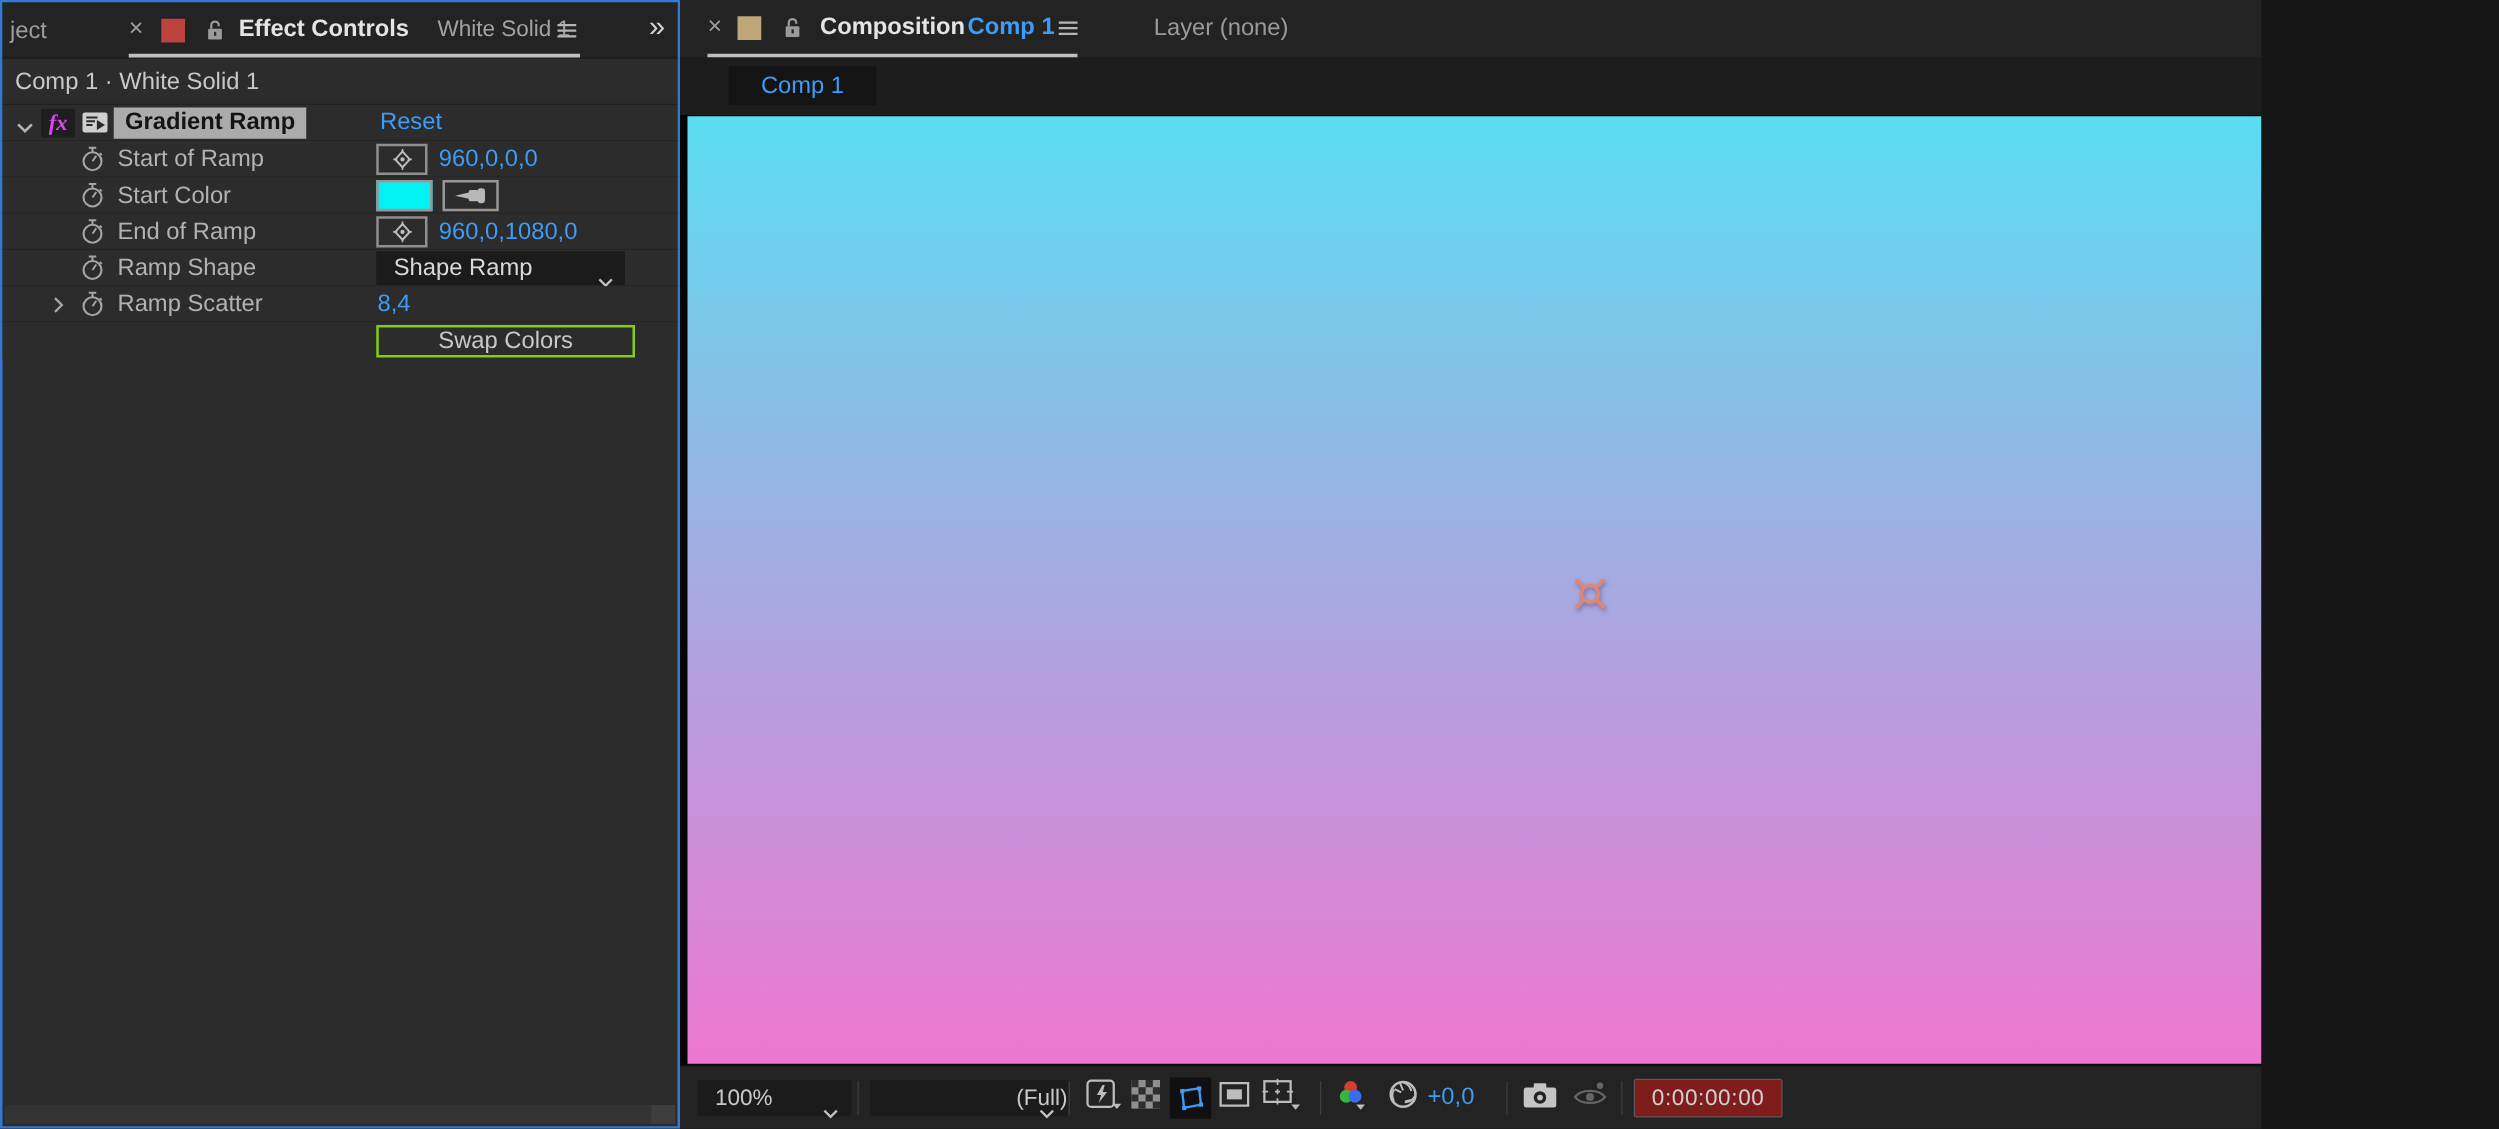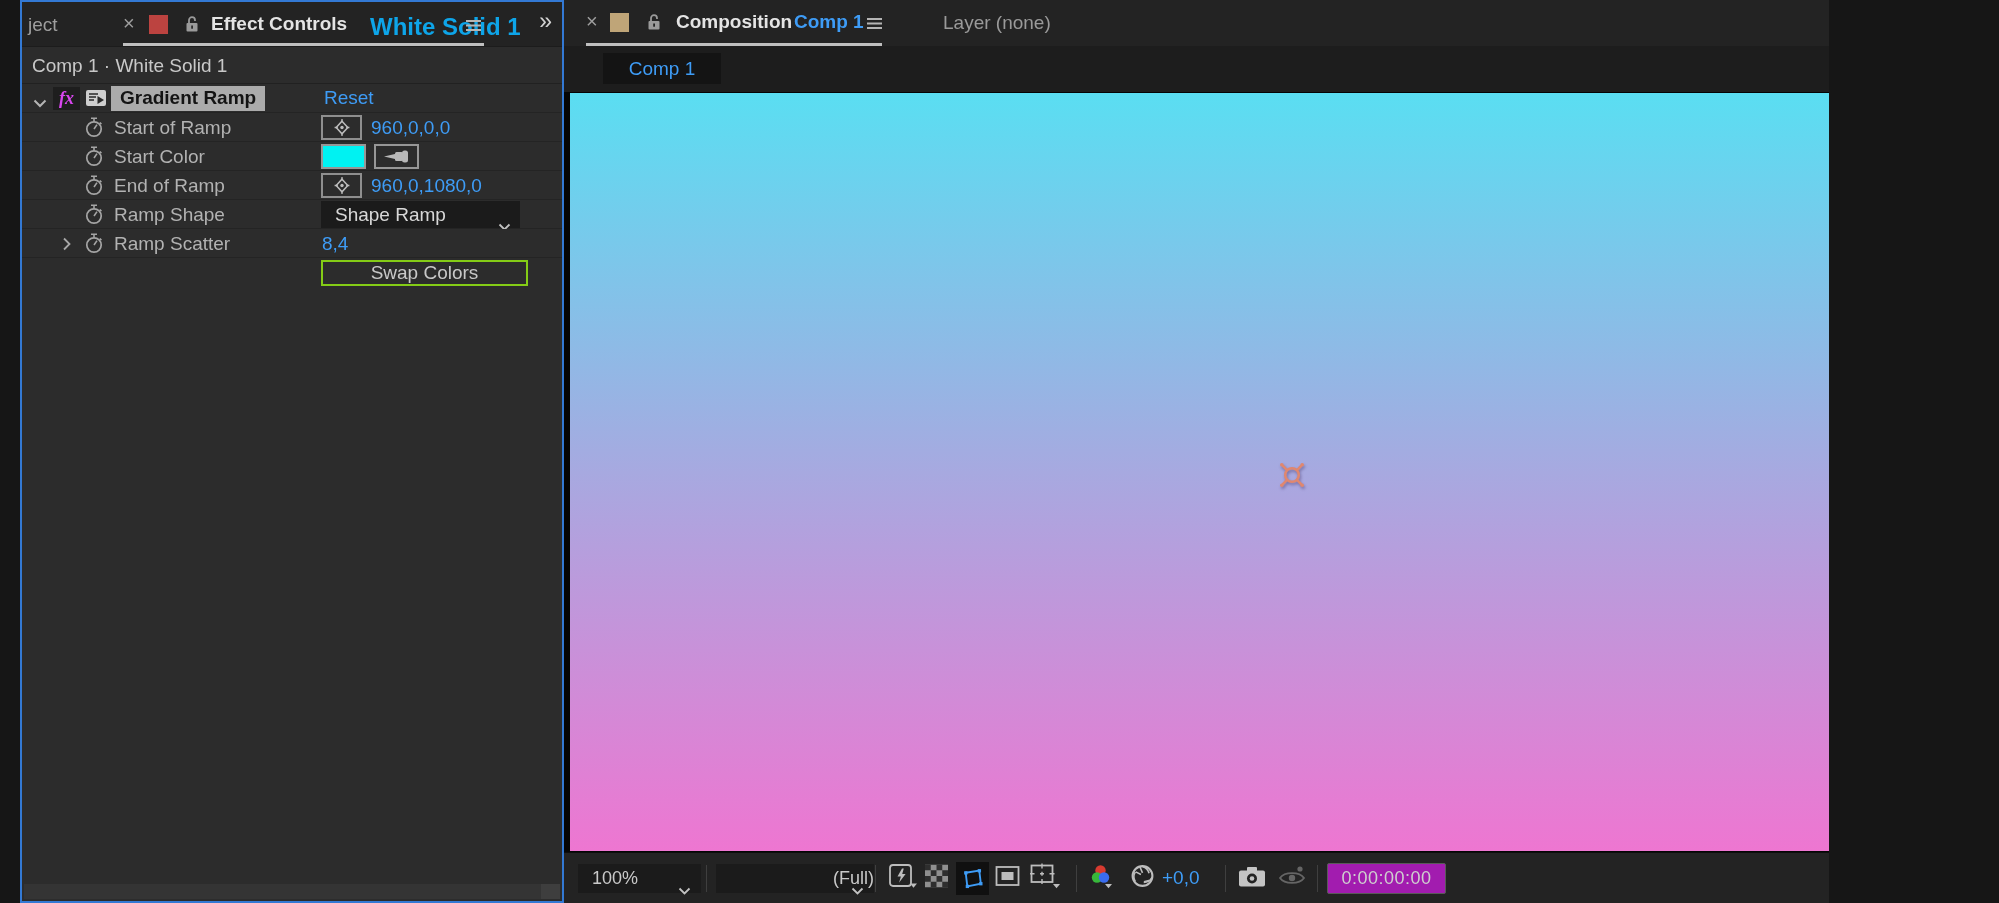--- a/index.html
+++ b/index.html
@@ -1,29 +1,29 @@
 <!DOCTYPE html>
 <html><head>
 <meta charset="utf-8">
 <style>
   * { margin:0; padding:0; box-sizing:border-box; }
   html,body { width:1999px; height:903px; background:#161616; overflow:hidden;
               font-family:"Liberation Sans", sans-serif; }
-  #app { position:relative; width:1809px; height:903px; background:#1d1d1d;margin-left:20px; }
+  #app { position:relative; width:1809px; height:903px; background:#1d1d1d; }
 
   
   .fx-panel { position:absolute; left:0; top:0; width:544px; height:903px;
               background:#2c2c2c; border:2px solid #3379d4; }
   .fx-tabbar { position:relative; height:45px; background:#232323; border-bottom:1px solid #1c1c1c; }
   .prev-tab { position:absolute; left:6px; top:12px; font-size:19px; color:#9e9e9e; }
   .fx-close { position:absolute; left:101px; top:10px; font-size:20px; color:#9e9e9e; }
   .fx-swatch-red { position:absolute; left:127px; top:13px; width:19px; height:19px; background:#bc4340; }
   .fx-lock { position:absolute; left:162px; top:13px; }
   .fx-title { position:absolute; left:189px; top:11px; font-size:19px; font-weight:bold; color:#e4e4e4; }
-  .fx-target { position:absolute; left:348px; top:11px; font-size:24px; font-weight:bold; color:#0ea5e9; }
+  .fx-target { position:absolute; left:348px; top:11px; font-size:18px; font-weight:normal; color:#a3a3a3; }
   .fx-menu { position:absolute; left:443px; top:16px; }
   .fx-underline { position:absolute; left:101px; bottom:0; width:361px; height:3px; background:#bfbfbf; }
   .fx-overflow { position:absolute; right:12px; top:6px; font-size:23px; color:#d2d2d2; letter-spacing:-2px; }
   .fx-breadcrumb { height:37px; line-height:37px; padding-left:10px; font-size:19px;
                    color:#c8c8c8; background:#2c2c2c; border-bottom:1px solid #212121; }
 
   .row { position:relative; height:29px; border-bottom:1px solid #242424; background:#2c2c2c; }
   .chev-down { position:absolute; left:11px; top:10px; }
   .fx-badge { position:absolute; left:31px; top:3px; width:27px; height:23px; background:#1e1e1e;
               color:#d946ef; font-family:"Liberation Serif", serif; font-style:italic; font-weight:bold;
@@ -80,21 +80,21 @@
   .tb-select { position:absolute; top:11px; height:29px; background:#1b1b1b; color:#c9c9c9;
                font-size:18px; line-height:29px; padding-left:14px; }
   .tb-zoom { left:14px; width:123px; }
   .tb-res { left:152px; width:158px;text-align:right; }
   .tb-sel-chev { position:absolute; right:10px; top:11px; }
   .tb-div { position:absolute; top:12px; width:1px; height:27px; background:#3f3f3f; }
   .tb-icon { position:absolute; top:50%; transform:translateY(-50%); }
   .tb-active { position:absolute; top:9px; left:392px; width:33px; height:33px; background:#101010;
                display:flex; align-items:center; justify-content:center; }
   .tb-exposure { position:absolute; left:598px; top:14px; font-size:19px; color:#3e9cf6; }
-  .tb-timecode { position:absolute; left:763px; top:10px; width:119px; height:31px; background:#a21caf;
+  .tb-timecode { position:absolute; left:763px; top:10px; width:119px; height:31px; background:#7f1d1d;
                  border:1px solid #5a5a5a; border-radius:2px; color:#cfcfcf; font-size:18px;
                  text-align:center; line-height:29px; letter-spacing:0.5px; }
   .dim { opacity:0.45; }
 </style>
 </head>
 <body>
 
 <div id="app">
 
   <section class="fx-panel">

